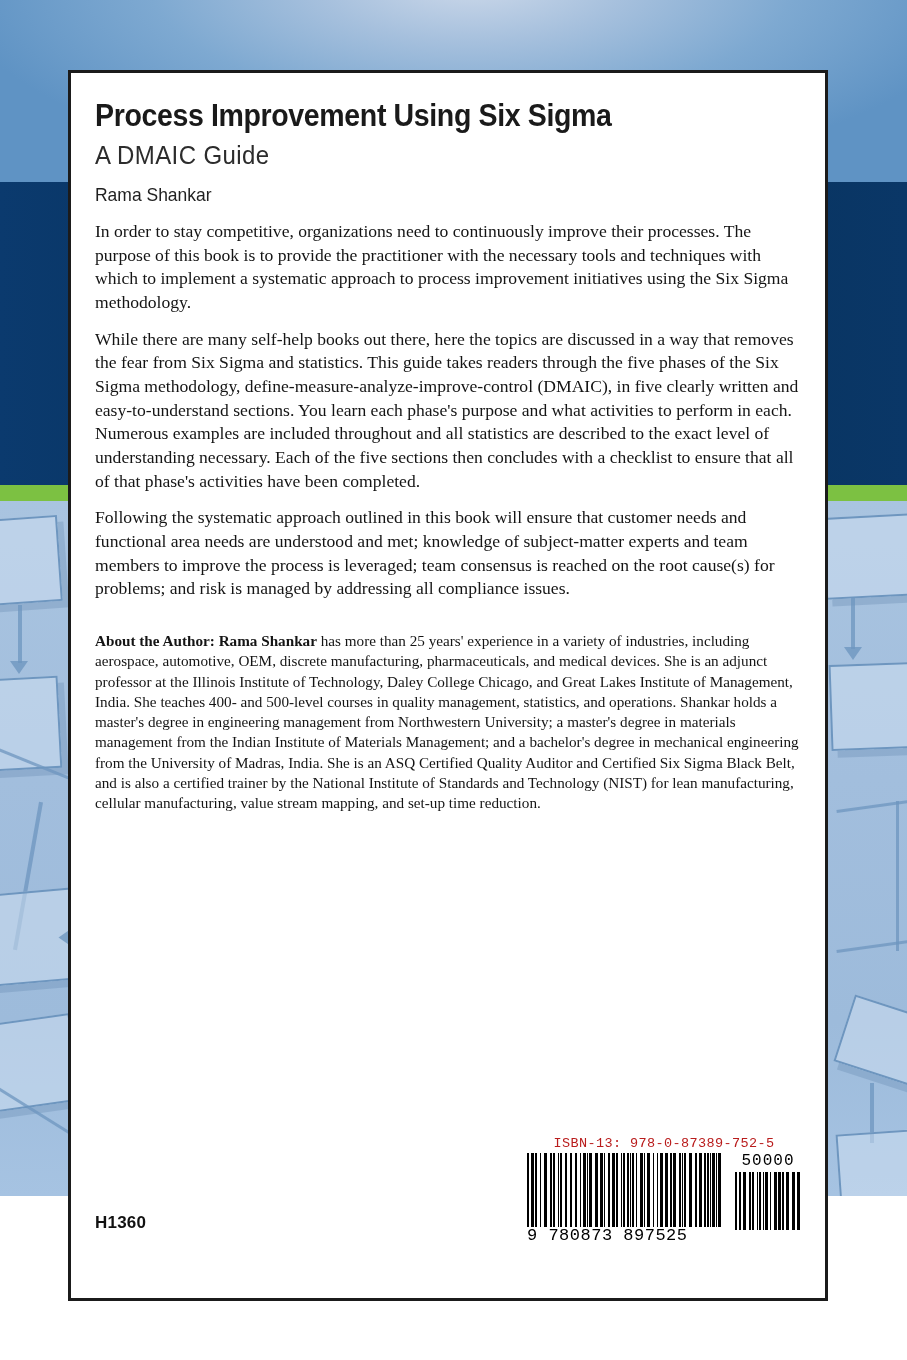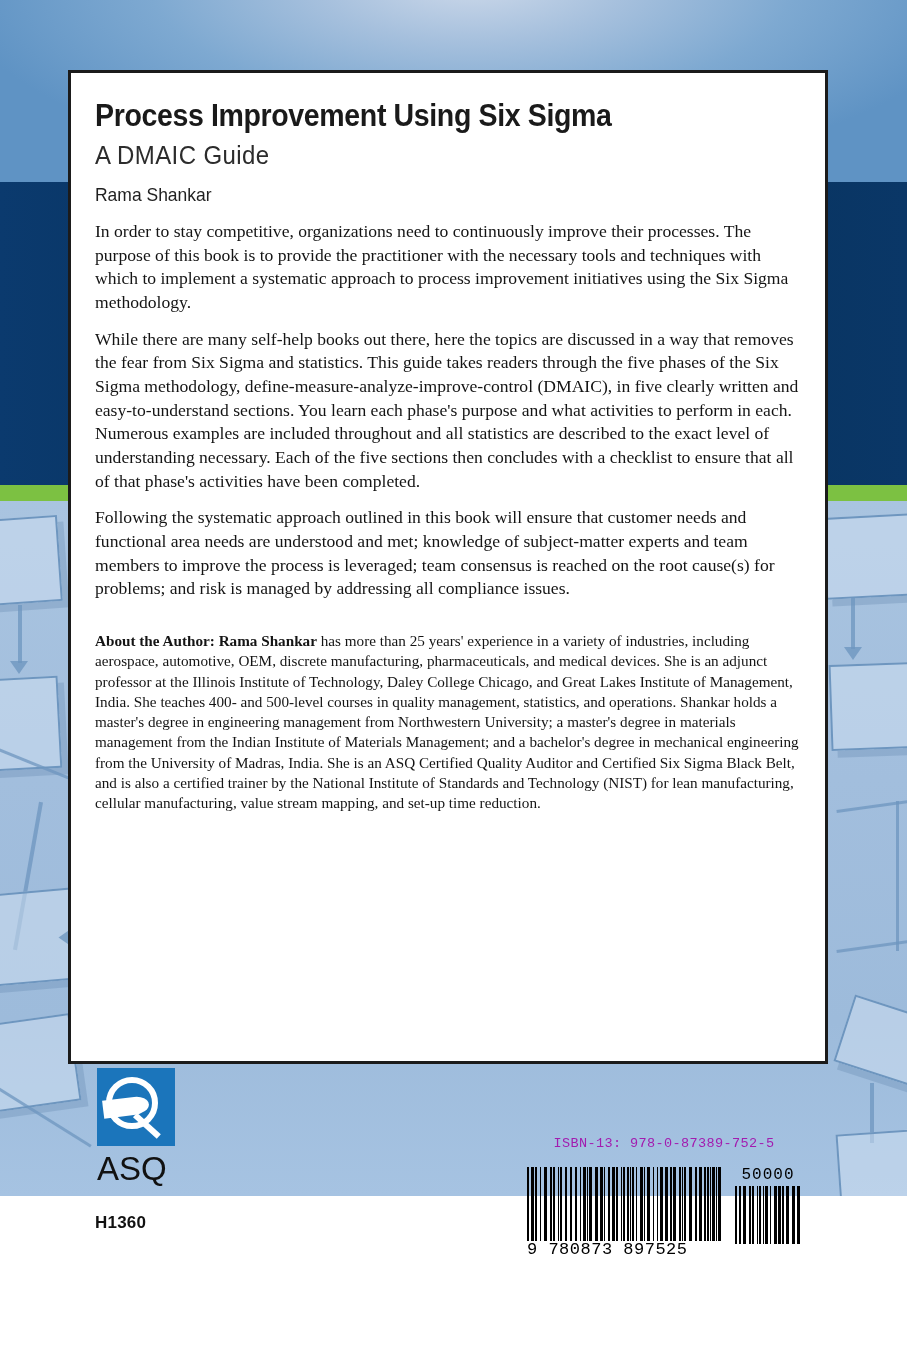--- a/index.html
+++ b/index.html
@@ -77,21 +77,21 @@
     border-top: 13px solid #6e96bf;
     opacity: .8;
   }
 
   
   .card {
     position: absolute;
     left: 68px;
     top: 70px;
     width: 760px;
-    height: 994px;
+    height: 1231px;
     background: #ffffff;
     border: 3px solid #1b1b1b;
     box-sizing: border-box;
     padding: 26px 24px 0 24px;
   }
 
   .title {
     font-family: "Liberation Sans", sans-serif;
     font-size: 31px;
     font-weight: bold;
@@ -196,23 +196,23 @@
   .barcode-block {
     position: absolute;
     right: 0;
     top: 68px;
     width: 274px;
   }
   .isbn-text {
     font-family: "Liberation Mono", monospace;
     font-size: 13.5px;
     letter-spacing: 0.4px;
-    color: #a21caf;
+    color: #b91c1c;
     text-align: center;
-    margin-bottom: 16px;
+    margin-bottom: 2px;
   }
   .bars-row {
     display: flex;
     align-items: flex-start;
     justify-content: space-between;
   }
   .bars-main { width: 196px; }
   .bars-supp { width: 66px; }
   .supp-digits {
     font-family: "Liberation Mono", monospace;
@@ -292,28 +292,20 @@
     <div class="author-line">Rama Shankar</div>
 
     <p class="blurb">In order to stay competitive, organizations need to continuously improve their processes. The purpose of this book is to provide the practitioner with the necessary tools and techniques with which to implement a systematic approach to process improvement initiatives using the Six Sigma methodology.</p>
     <p class="blurb">While there are many self-help books out there, here the topics are discussed in a way that removes the fear from Six Sigma and statistics. This guide takes readers through the five phases of the Six Sigma methodology, define-measure-analyze-improve-control (DMAIC), in five clearly written and easy-to-understand sections. You learn each phase's purpose and what activities to perform in each. Numerous examples are included throughout and all statistics are described to the exact level of understanding necessary. Each of the five sections then concludes with a checklist to ensure that all of that phase's activities have been completed.</p>
     <p class="blurb">Following the systematic approach outlined in this book will ensure that customer needs and functional area needs are understood and met; knowledge of subject-matter experts and team members to improve the process is leveraged; team consensus is reached on the root cause(s) for problems; and risk is managed by addressing all compliance issues.</p>
 
     <p class="bio"><b>About the Author:</b> <b>Rama Shankar</b><span> has more than 25 years' experience in a variety of industries, including aerospace, automotive, OEM, discrete manufacturing, pharmaceuticals, and medical devices. She is an adjunct professor at the Illinois Institute of Technology, Daley College Chicago, and Great Lakes Institute of Management, India. She teaches 400- and 500-level courses in quality management, statistics, and operations. Shankar holds a master's degree in engineering management from Northwestern University; a master's degree in materials management from the Indian Institute of Materials Management; and a bachelor's degree in mechanical engineering from the University of Madras, India. She is an ASQ Certified Quality Auditor and Certified Six Sigma Black Belt, and is also a certified trainer by the National Institute of Standards and Technology (NIST) for lean manufacturing, cellular manufacturing, value stream mapping, and set-up time reduction.</span></p>
 
     <div class="bottom-row">
 
-      <div class="asq-logo">
-        <div class="asq-mark">
-          <div class="q-swoosh"></div>
-          <div class="q-ring"></div>
-          <div class="q-tail"></div>
-        </div>
-        <div class="asq-word">ASQ</div>
-      </div>
 
       <div class="barcode-block">
         <div class="isbn-text">ISBN-13: 978-0-87389-752-5</div>
         <div class="bars-row">
           <div class="bars-main">
             <div class="bars" id="bars-main">
                 <span style="width: 2px; background: rgb(0, 0, 0);"></span>
                 <span style="width: 2px; background: transparent;"></span>
                 <span style="width: 3px; background: rgb(0, 0, 0);"></span>
                 <span style="width: 1px; background: transparent;"></span>

